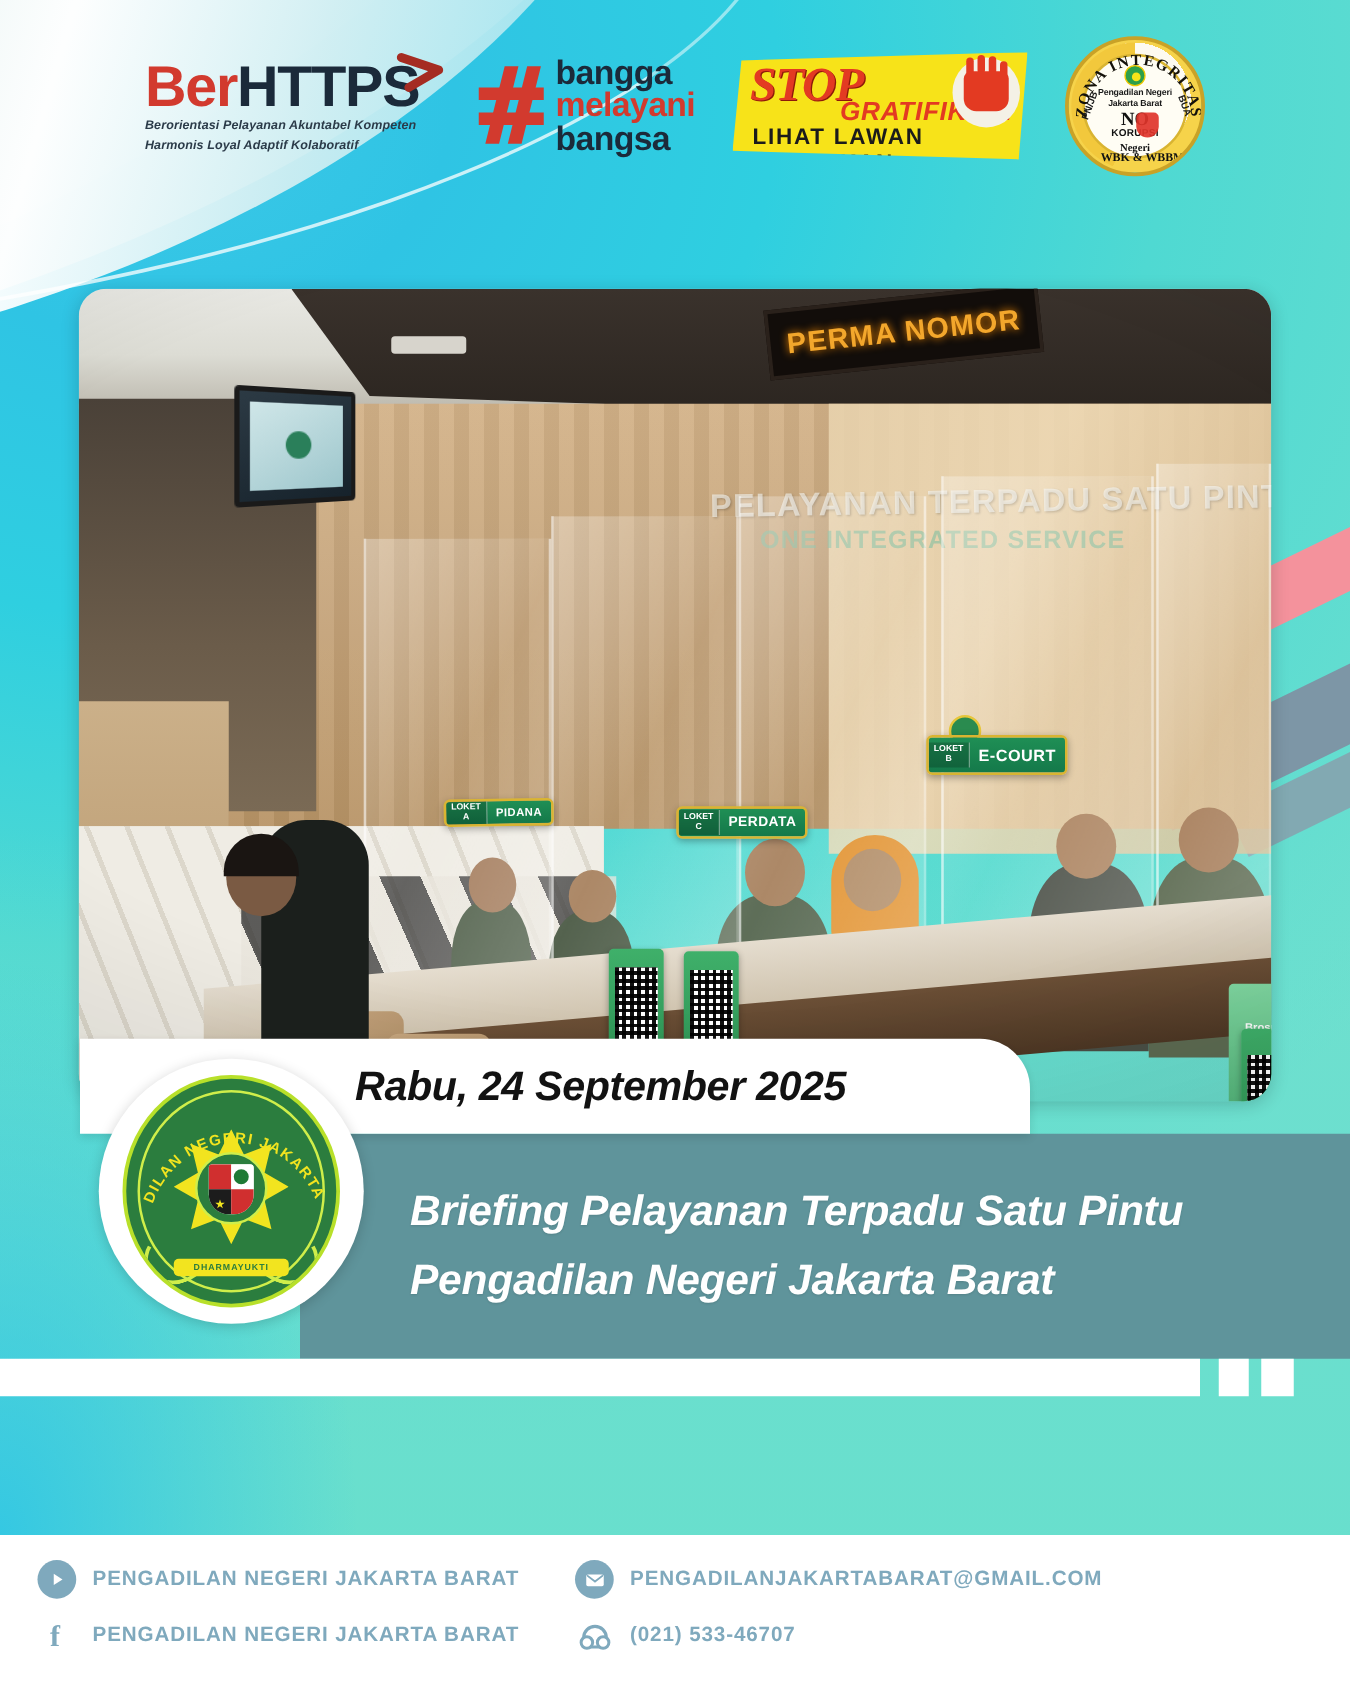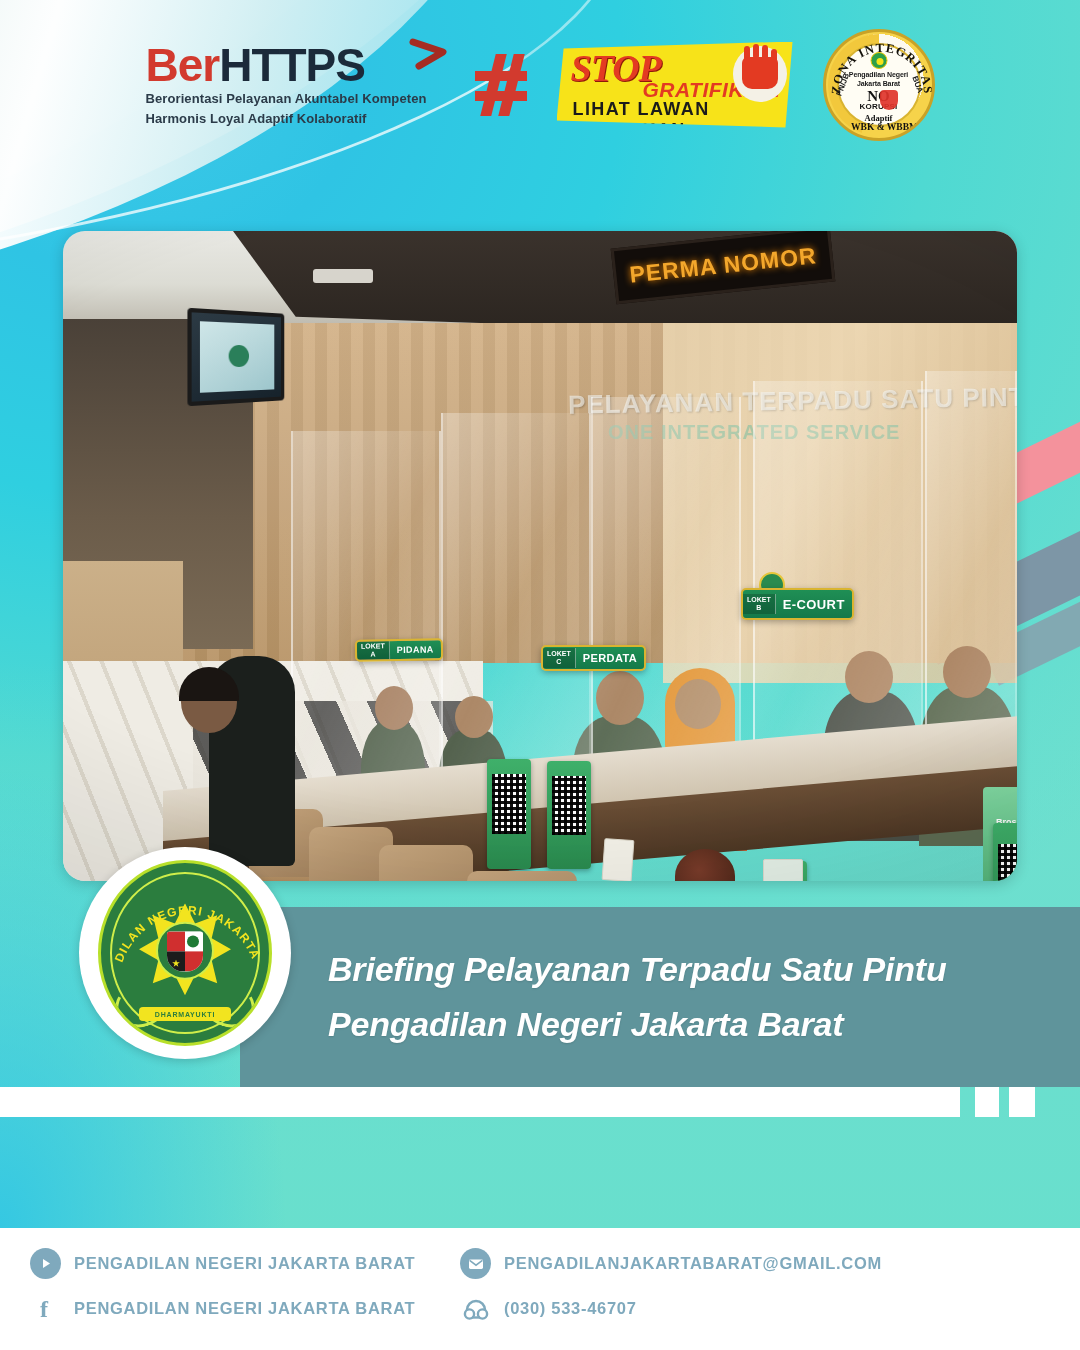--- a/index.html
+++ b/index.html
@@ -84,22 +84,22 @@
   }
 
   
   .berakhlak { position:relative; padding-right:18px; }
   .berakhlak .bk-main {
     font-size:46px; font-weight:bold; letter-spacing:-1px; line-height:1;
     color:#1b2a3a;
   }
   .berakhlak .bk-main .red { color:#d23a2e;margin-top:26px; }
   .berakhlak .bk-sub {
-    font-size:13px; font-weight:bold; line-height:1.25; margin-top:3px;
-    color:#2b3b49; letter-spacing:.1px; white-space:nowrap;
+    font-size:10px; font-weight:bold; line-height:1.25; margin-top:3px;
+    color:#2b3b49; letter-spacing:.1px; white-space:nowrap;font-style:italic;
   }
   .berakhlak .bk-swoosh {
     position:absolute; right:-4px; top:-4px; width:40px; height:34px;
   }
 
   
   .bangga { display:flex; align-items:center; gap:9px; }
   .bangga .hash { width:52px; height:62px; position:relative; }
   .bangga .hash i { position:absolute; background:#d23a2e; display:block; }
   .bangga .hash i.v1 { width:11px; height:62px; left:13px; top:0; transform:skewX(-14deg); }
@@ -556,20 +556,25 @@
       <div class="bk-sub">Harmonis Loyal Adaptif Kolaboratif</div>
     </div>
 
     <div class="bangga">
       <div class="hash">
         <i class="v1"></i>
           <i class="v2"></i>
           <i class="h1"></i>
           <i class="h2"></i>
       </div>
+      <div class="btext">
+        <div class="l1">bangga</div>
+        <div class="l2">melayani</div>
+        <div class="l3">bangsa</div>
+      </div>
     </div>
 
     <div class="stopgr">
       <div class="sg-stop">STOP</div>
       <div class="sg-grat">GRATIFIKASI</div>
       <div class="sg-lihat">LIHAT  LAWAN  LAPORKAN</div>
       <div class="sg-hand">
         <s></s>
           <s></s>
           <s></s>
@@ -588,21 +593,21 @@
         <text font-family="Liberation Serif, serif" font-size="12.5" font-weight="bold" fill="#14110a" letter-spacing="1.1">
           <textPath href="#arcpath" startOffset="50%" text-anchor="middle" id="zona-arc-label">ZONA INTEGRITAS</textPath>
         </text>
       </svg>
       <div class="z-emblem"></div>
       <div class="z-l1">Pengadilan Negeri</div>
       <div class="z-l2">Jakarta Barat</div>
       <div class="z-no">NO</div>
       <div class="z-korupsi">KORUPSI</div>
       <div class="z-hand2"></div>
-      <div class="z-menuju">Adaptif</div>
+      <div class="z-menuju">Negeri</div>
       <div class="z-wbk">WBK &amp; WBBM</div>
       <div class="z-side-l">PN/JB</div>
       <div class="z-side-r">BUA</div>
     </div>
 
   </div>
 
   <div id="photo">
     <div class="p-ceiling"></div>
     <div class="p-ceil-dark"></div>
@@ -710,20 +715,23 @@
     <div class="chair ch3">
         <div class="c-back"></div>
       </div>
     <div class="chair ch4">
         <div class="c-back"></div>
       </div>
 
     <div class="p-vignette"></div>
   </div>
 
+  <div id="datepill">
+    <div class="dp-text">Rabu, 24 September 2025</div>
+  </div>
 
   <div id="titlebar">
     <div class="tb-notch"></div>
     <div class="tb-line">Briefing Pelayanan Terpadu Satu Pintu</div>
     <div class="tb-line">Pengadilan Negeri Jakarta Barat</div>
   </div>
   <div id="underbar"></div>
   <div id="underbar-sq1"></div>
   <div id="underbar-sq2"></div>
 
@@ -789,17 +797,17 @@
     </div>
     <div class="f-item col3">
       <span class="f-ico plain">
         <svg width="30" height="26" viewBox="0 0 30 26">
           <path d="M6 14 a9 9 0 0 1 18 0" fill="none" stroke="#7fa9bd" stroke-width="2.6"></path>
           <circle cx="8.5" cy="18" r="4.6" fill="none" stroke="#7fa9bd" stroke-width="2.4"></circle>
           <circle cx="21.5" cy="18" r="4.6" fill="none" stroke="#7fa9bd" stroke-width="2.4"></circle>
           <line x1="11" y1="21.5" x2="19" y2="21.5" stroke="#7fa9bd" stroke-width="2.4"></line>
         </svg>
       </span>
-      <span class="f-label">(030) 533-46707</span>
+      <span class="f-label">(021) 533-46707</span>
     </div>
   </div>
 
 </div>
 
 </body></html>

